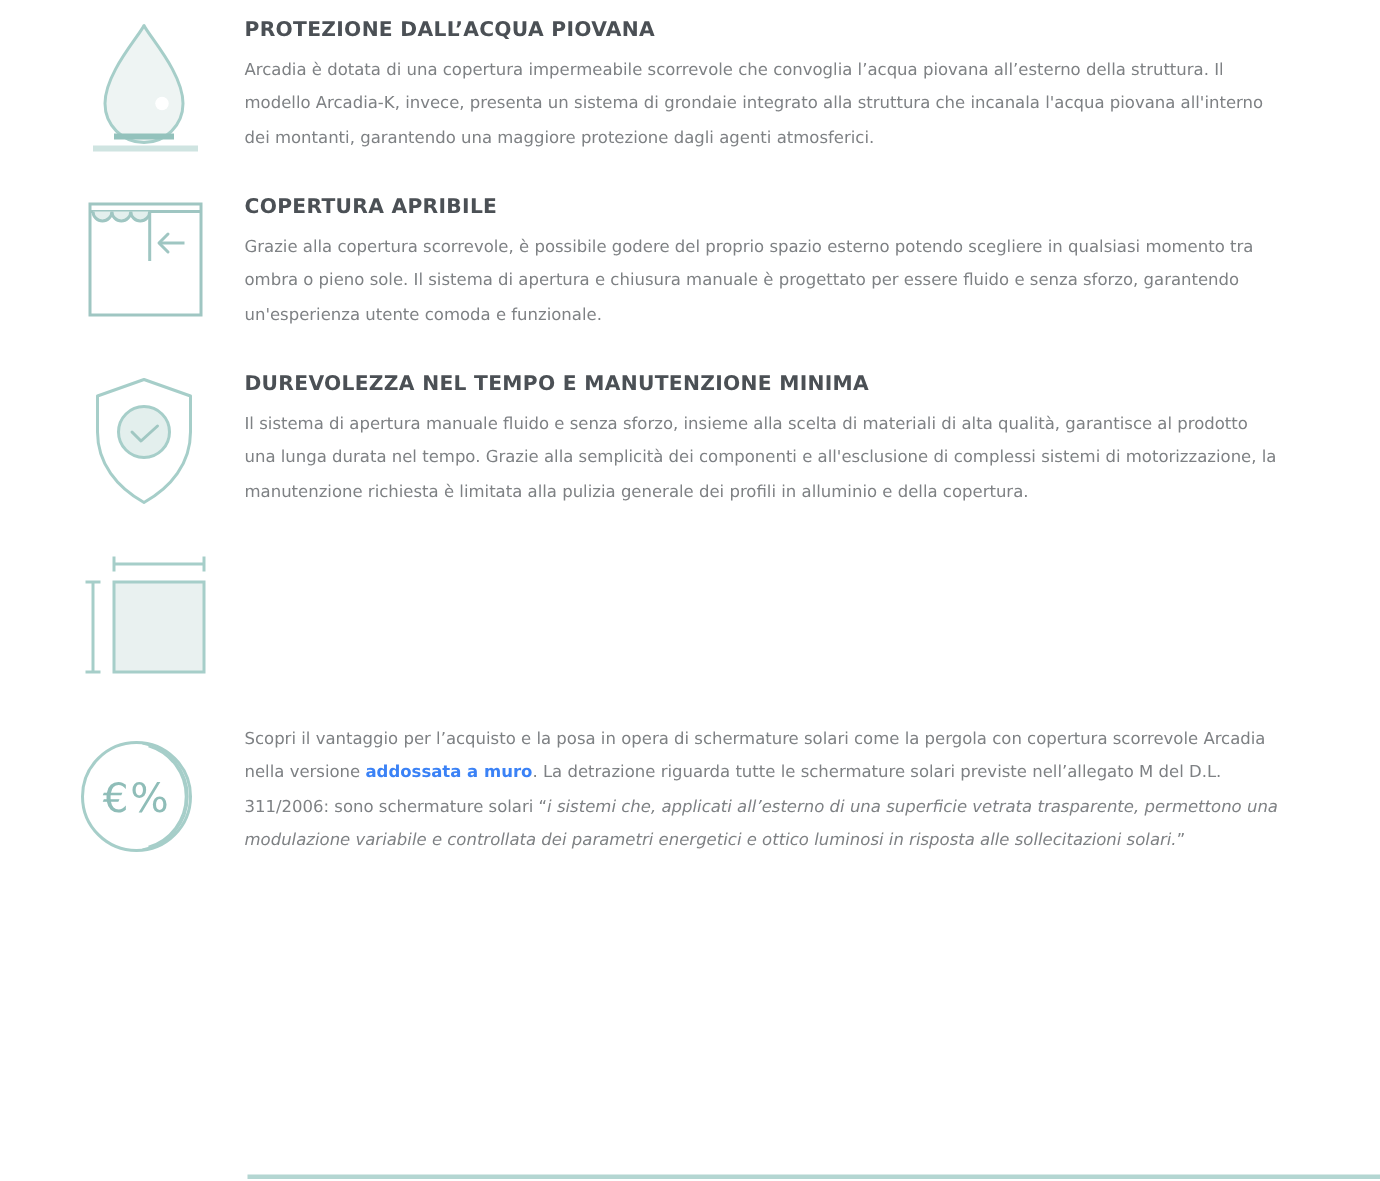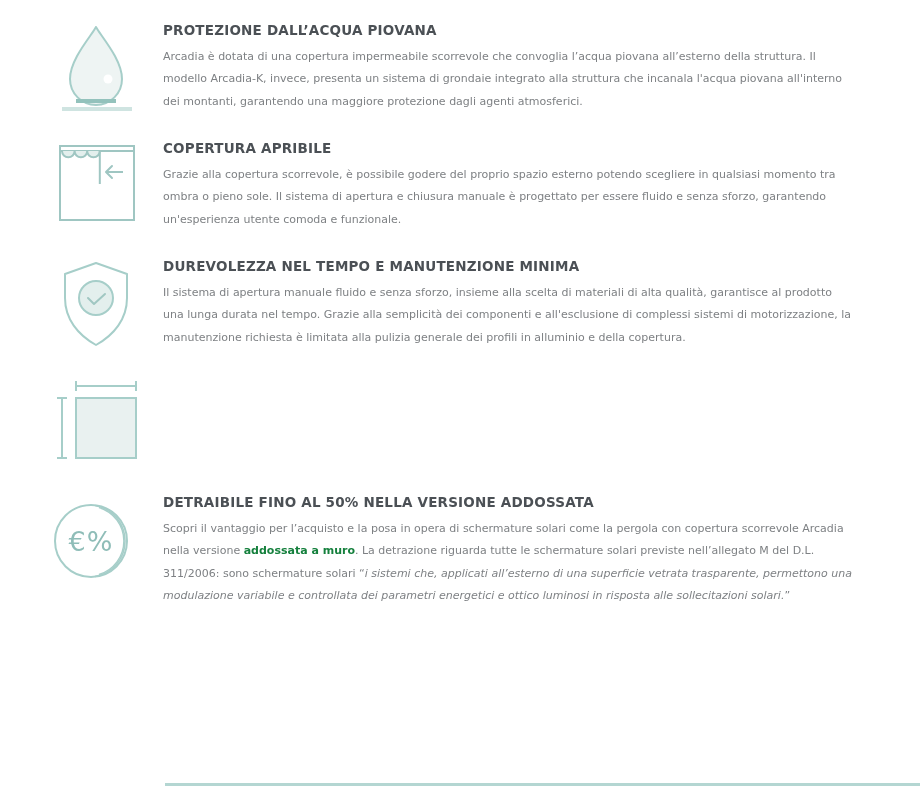--- a/index.html
+++ b/index.html
@@ -1,35 +1,35 @@
 <!DOCTYPE html>
 <html><head>
 <meta charset="utf-8">
 <style>
   html, body { margin:0; padding:0; }
   body {
     width:920px; height:787px; background:#ffffff; overflow:hidden; position:relative;
     font-family:"DejaVu Sans", sans-serif;
   }
-  .features { padding-top:20px; }
+  .features { padding-top:10px; }
   .feature-row { display:flex; margin-bottom:24px; }
   .icon-col { flex:0 0 163px; box-sizing:border-box; padding-left:44px; padding-top:2px; }
   .icon-col svg { display:block; }
   .text-col { width:692px; }
   .feature-title {
     margin:2px 0 8px 0;
     font-size:13.5px; font-weight:bold; letter-spacing:0.2px;
     color:#4b5055;
   }
   .feature-body {
     margin:0;
     font-size:11px; line-height:22.4px;
     color:#7e8184;
   }
-  .feature-body strong { color:#15803d; font-weight:bold; }
+  .feature-body strong { color:#3b82f6; font-weight:bold; }
   .feature-body em { font-style:italic; }
   .divider {
     position:absolute; left:165px; right:0; bottom:1px; height:3px;
     background:#b4d6d2;
   }
   .euro-text {
     font-family:"DejaVu Sans", sans-serif;
     font-size:27px; fill:#8fbdb8; letter-spacing:1px;
   }
 </style>
@@ -101,20 +101,19 @@
   <div class="feature-row">
     <div class="icon-col">
       <svg width="104" height="92" viewBox="0 0 104 92">
         <circle cx="47" cy="47" r="36" fill="none" stroke="#a6cec9" stroke-width="2"></circle>
         <path d="M51 11.5 A36 36 0 0 1 51 82.5" fill="none" stroke="#a6cec9" stroke-width="1.6"></path>
         <path d="M55 13.5 A35 35 0 0 1 55 80.5" fill="none" stroke="#a6cec9" stroke-width="1.4"></path>
         <text class="euro-text" x="47" y="57" text-anchor="middle">€%</text>
       </svg>
     </div>
     <div class="text-col">
-      <h3 class="feature-title">DETRAIBILE FINO AL 50% NELLA VERSIONE ADDOSSATA</h3>
       <p class="feature-body"><span>Scopri il vantaggio per l’acquisto e la posa in opera di schermature solari come la pergola con copertura scorrevole Arcadia nella versione </span><strong>addossata a muro</strong><span>. La detrazione riguarda tutte le schermature solari previste nell’allegato M del D.L. 311/2006: sono schermature solari “</span><em>i sistemi che, applicati all’esterno di una superficie vetrata trasparente, permettono una modulazione variabile e controllata dei parametri energetici e ottico luminosi in risposta alle sollecitazioni solari.</em><span>”</span></p>
     </div>
   </div>
 
 </div>
 
 <div class="divider"></div>
 
 </body></html>

